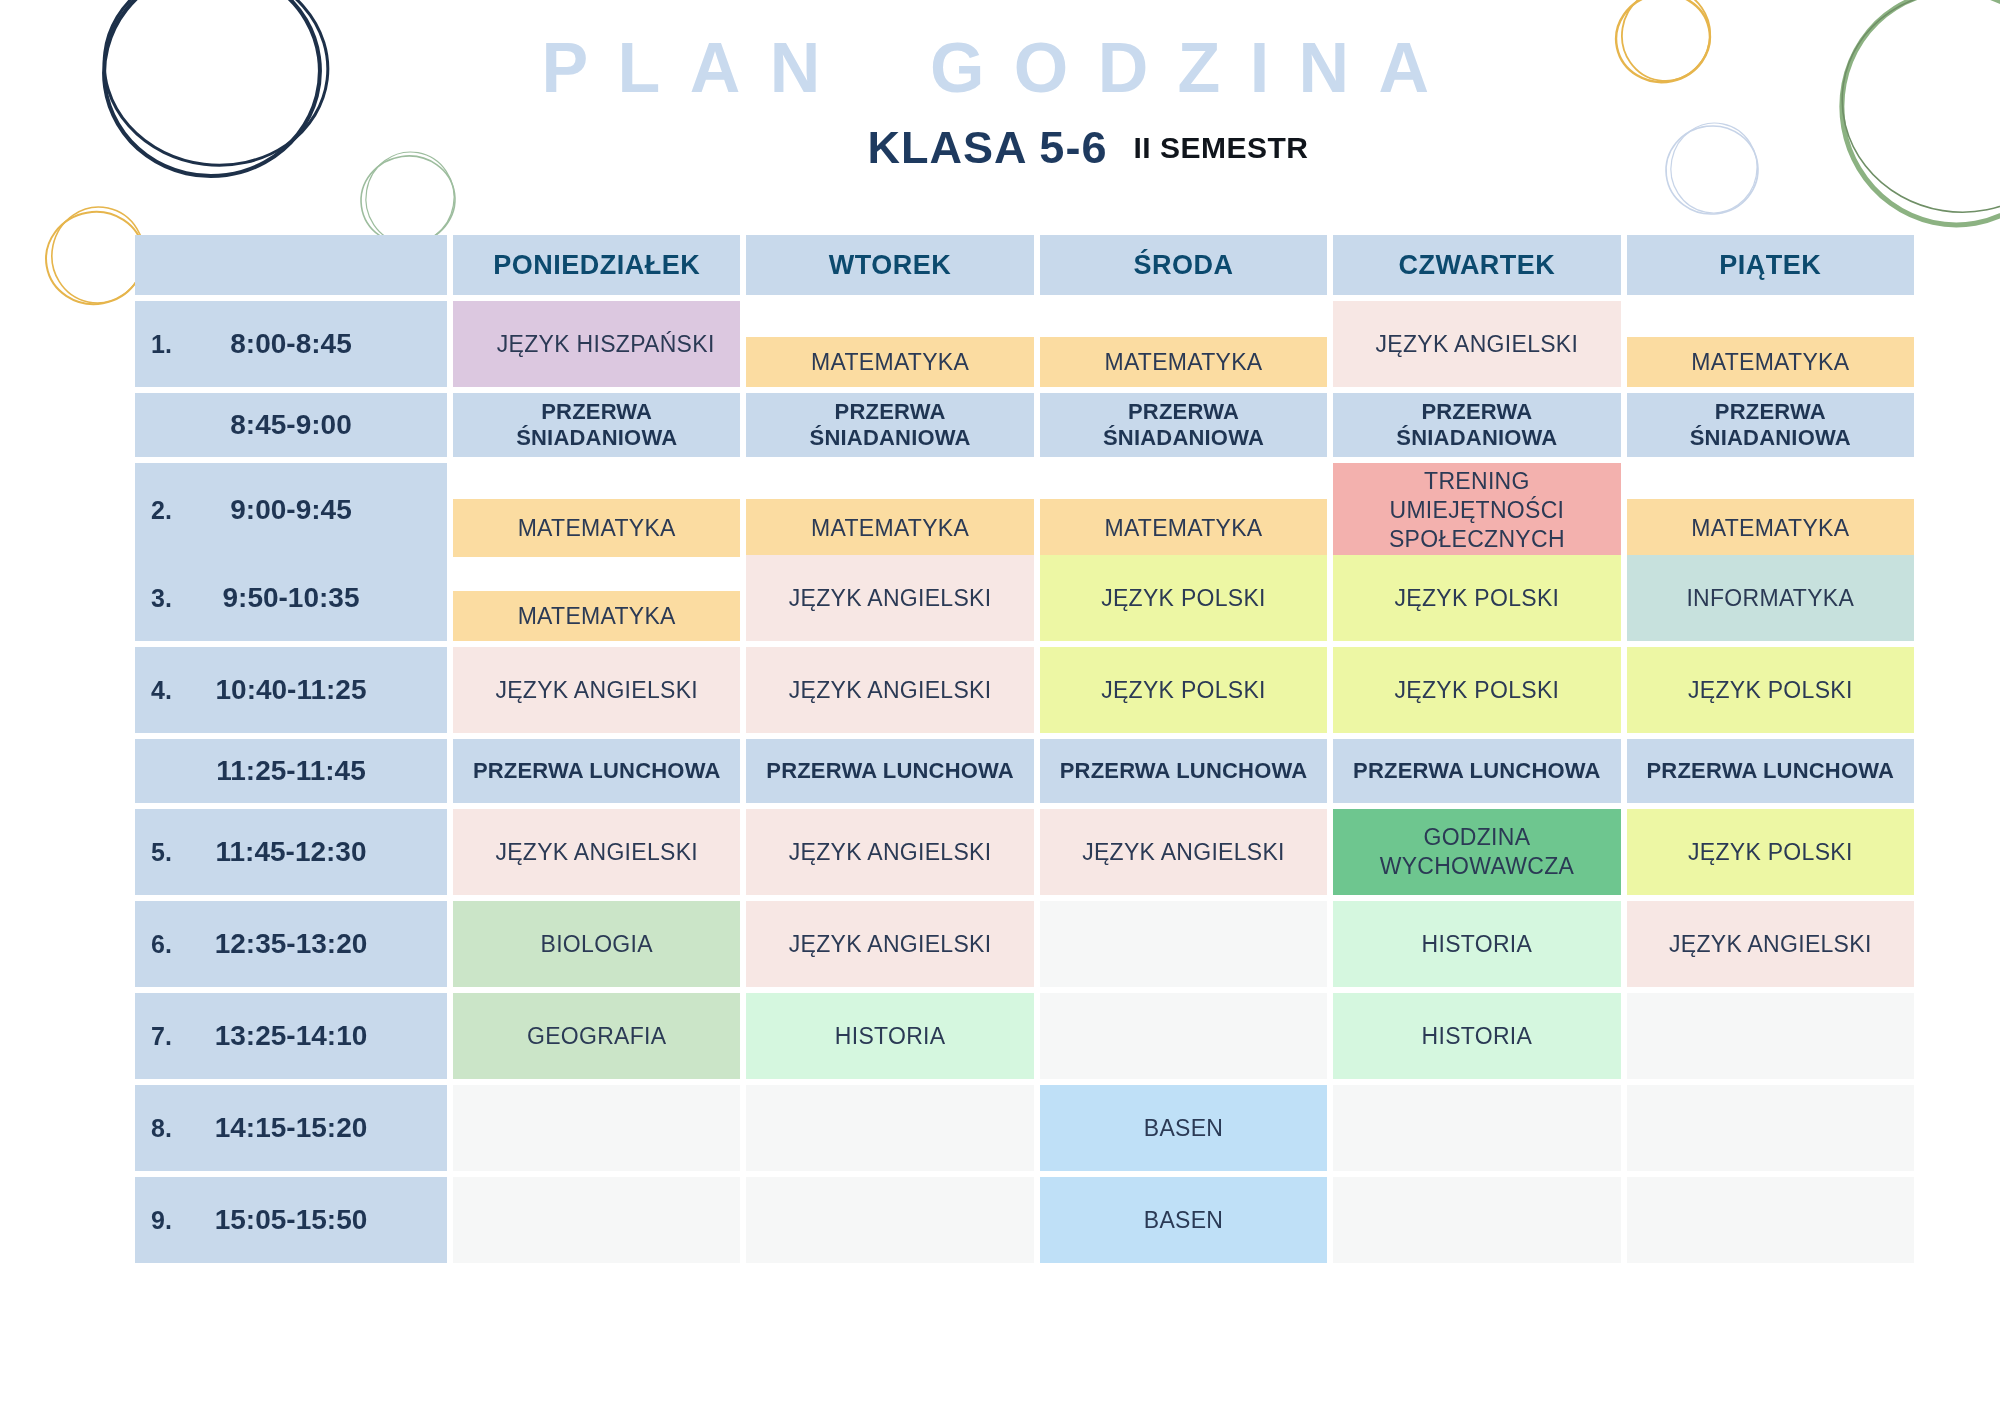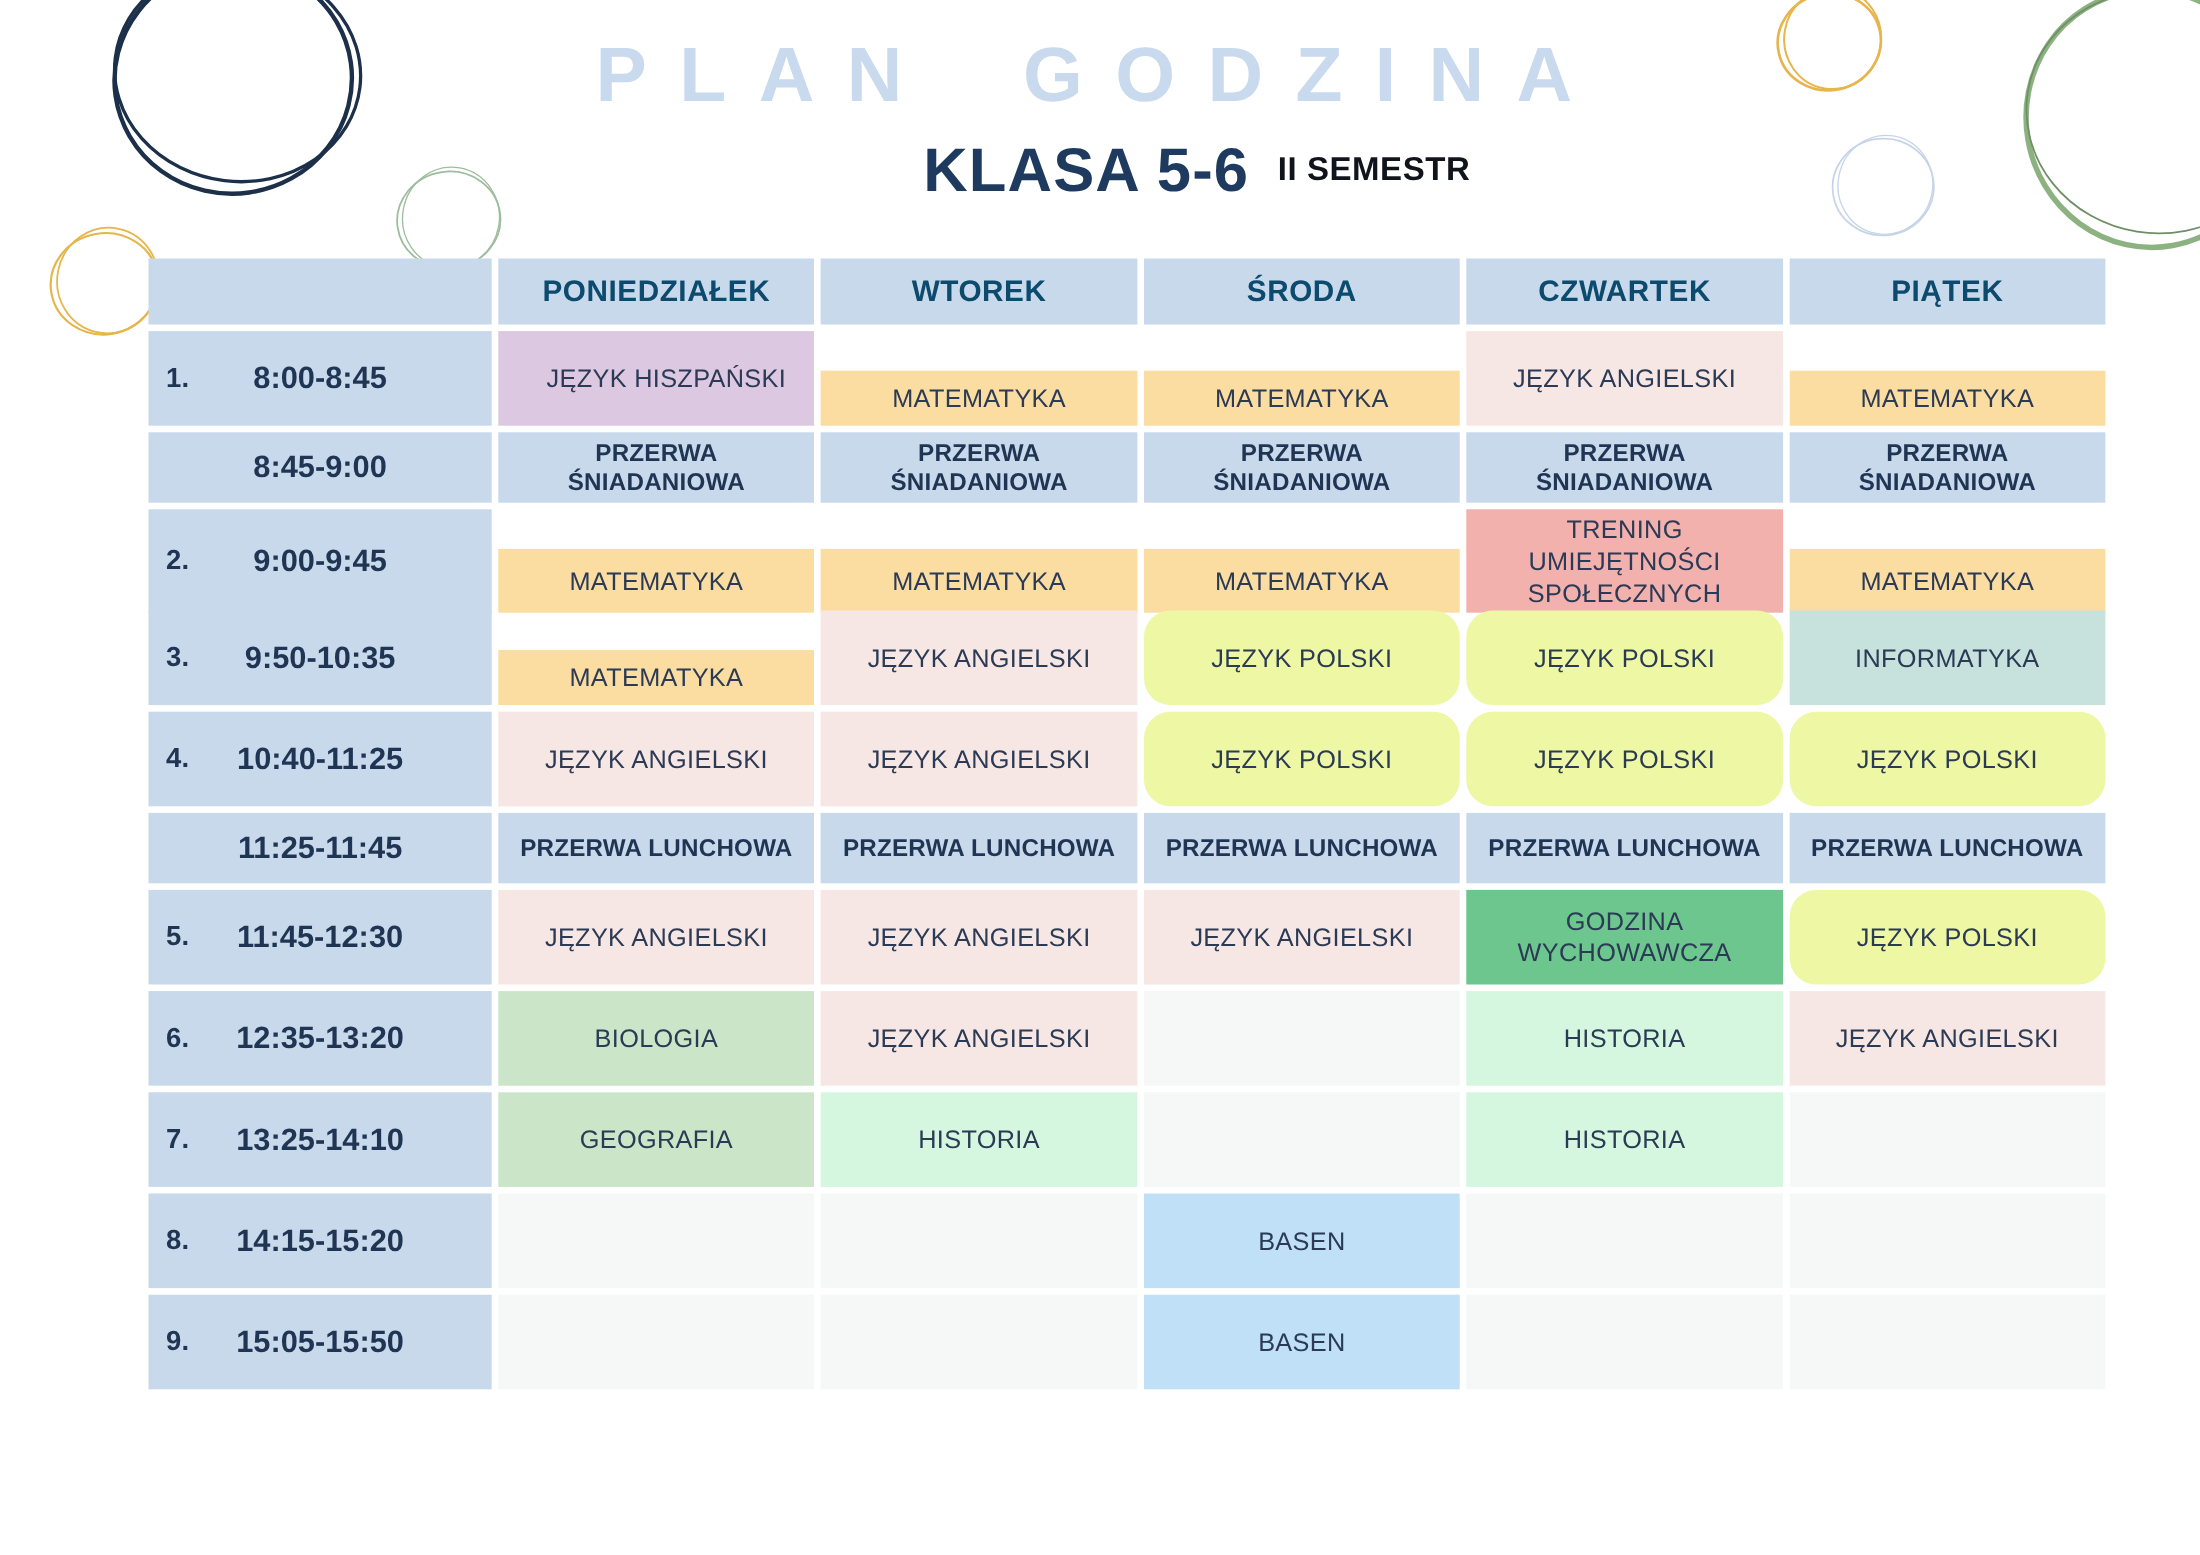--- a/index.html
+++ b/index.html
@@ -19,21 +19,21 @@
     font-size:70px;font-weight:bold;
     letter-spacing:0.42em;word-spacing:0.45em;
     color:#C9DAEE;z-index:2;
   }
   .subtitle-row{
     position:absolute;top:122px;left:0;width:2000px;
     display:flex;justify-content:center;align-items:center;gap:26px;
     z-index:2;transform:translateX(88px);
   }
   .class-title{
-    font-size:56px;font-weight:bold;color:#1E3A5F;letter-spacing:1px;
+    font-size:45px;font-weight:bold;color:#1E3A5F;letter-spacing:1px;
   }
   .semester{
     font-size:30px;font-weight:bold;color:#10151c;letter-spacing:0.5px;
   }
   
   .timetable{
     position:absolute;left:135px;top:235px;width:1779px;z-index:1;
     display:flex;flex-direction:column;gap:6px;
   }
   .t-row{
@@ -64,21 +64,21 @@
   }
   .cell.breakcell{
     font-weight:bold;font-size:22px;color:#1F3553;letter-spacing:0.2px;
   }
   
   .c-blue{background:#C8D9EB;}
   .c-orange{background:#FBDCA1;margin-top:36px;}
   .c-purple{background:#DCC8E0;padding-left:32px;}
   .c-pink{background:#F7E7E4;}
   .c-red{background:#F3B1AE;}
-  .c-lime{background:#EDF7A4;border-radius:24px;}
+  .c-lime{background:#EDF7A4;}
   .c-teal{background:#C7E1DD;}
   .c-green{background:#6EC68F;}
   .c-palegreen{background:#CBE5C8;}
   .c-mint{background:#D5F7DF;}
   .c-lightblue{background:#BFE0F7;}
   .c-empty{background:#F6F7F7;}
 </style>
 </head>
 <body>
 

